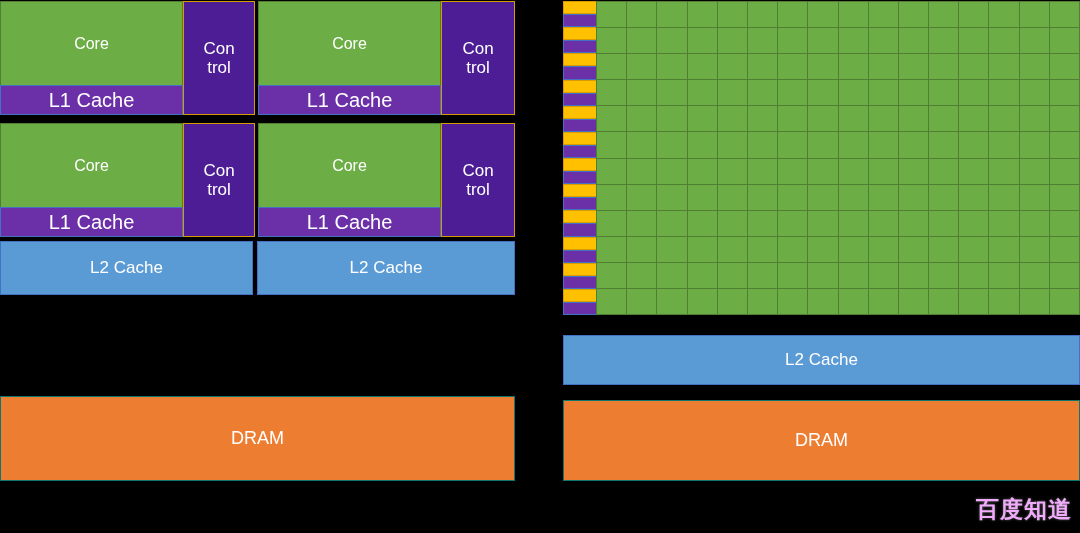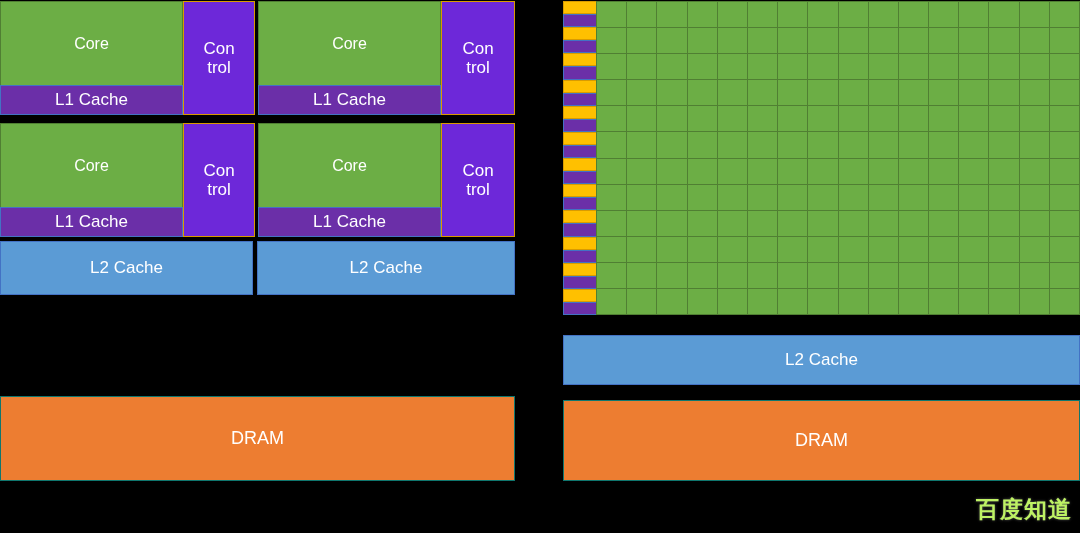--- a/index.html
+++ b/index.html
@@ -27,32 +27,32 @@
     display: flex;
     align-items: center;
     justify-content: center;
     color: #ffffff;
     text-align: center;
     line-height: 1.12;
   }
 
   
   .c-core    { background: #6CAE45; border: 1px solid #507F33; }
-  .c-ctrl    { background: #6d28d9; border: 1px solid #D99B00; }
+  .c-ctrl    { background: #4c1d95; border: 1px solid #D99B00; }
   .c-l1      { background: #6B2FA8; border: 1px solid #4372C4; }
   .c-l2      { background: #5B9BD5; border: 1px solid #4372C4; text-align: center; }
   .c-l3      { background: #5B9BD5; border: 1px solid #4372C4; }
   .c-dram    { background: #ED7D31; border: 1px solid #0f766e; }
 
   
   #cpu-panel { position:absolute; left:0; top:0; width:519px; height:489px; }
 
   .cpu-core-label  { font-size: 16px; }
   .cpu-ctrl-label  { font-size: 17px; }
-  .cpu-l1-label    { font-size: 17px; }
+  .cpu-l1-label    { font-size: 20px; }
   .cpu-l2-label    { font-size: 17px; }
   .cpu-l3-label    { font-size: 17px; }
   .cpu-dram-label  { font-size: 18px; }
 
   
   #gpu-panel { position:absolute; left:556px; top:0; width:524px; height:489px; }
 
   #gpu-stripes {
     position: absolute;
     left: 7px;
@@ -100,21 +100,21 @@
   .gpu-l2-label   { font-size: 17px; }
   .gpu-dram-label { font-size: 18px; }
 
   
   #watermark {
     position: absolute;
     right: 8px;
     bottom: 8px;
     font-size: 23px;
     font-weight: bold;
-    color: #bef264;
+    color: #f0abfc;
     letter-spacing: 1px;
     text-shadow: 0 0 3px rgba(255,255,255,0.35);
     font-family: "DejaVu Sans", sans-serif;
   }
 </style>
 </head>
 <body>
 
 <div id="stage">
 

